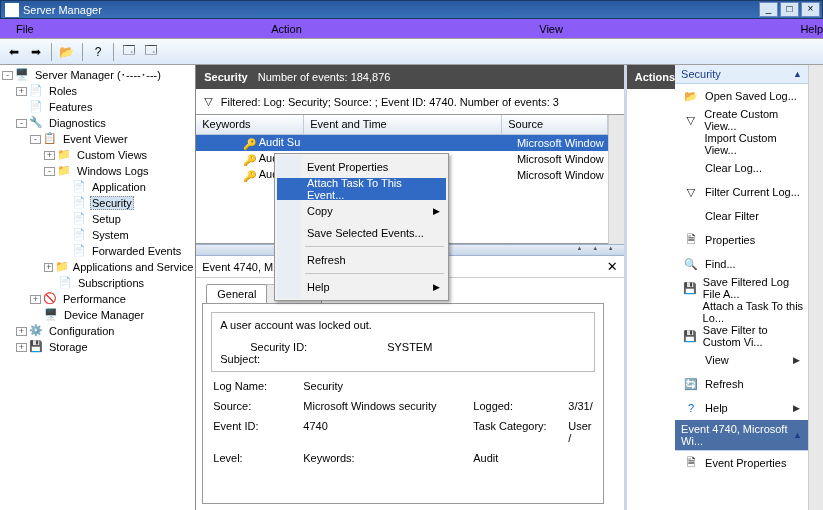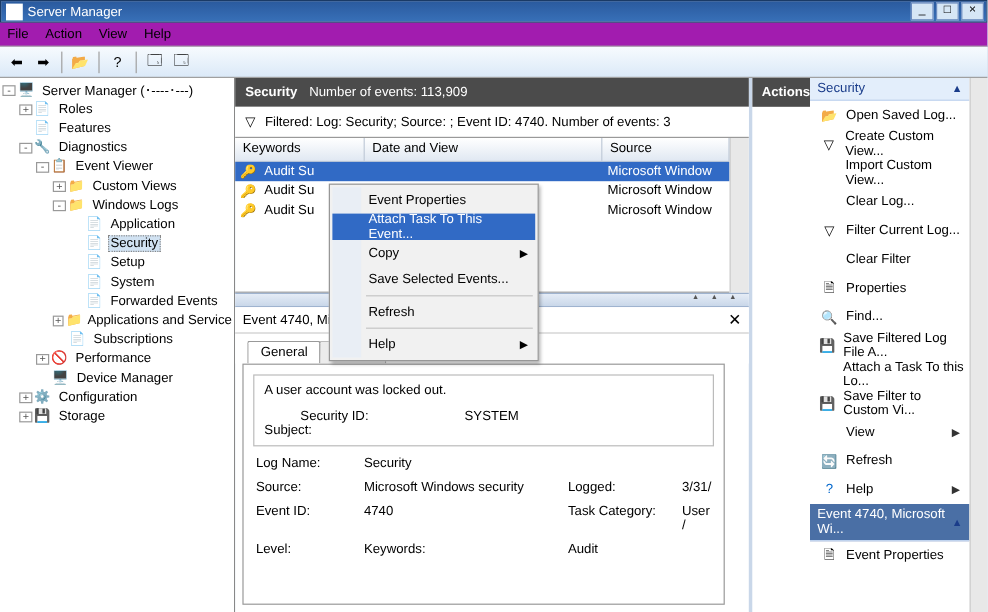--- a/index.html
+++ b/index.html
@@ -5,21 +5,21 @@
 * { box-sizing: border-box; margin: 0; padding: 0; font-family: "Segoe UI", Tahoma, sans-serif; font-size: 11px; }
 body { background: #d4e2f0; width: 823px; height: 510px; overflow: hidden; position: relative; }
 
 
 .titlebar { height: 19px; background: linear-gradient(#2a5a9e,#3870b8); color: #fff; display: flex; align-items: center; padding-left: 4px; border: 1px solid #1a3a66; }
 .titlebar .icon { width: 14px; height: 14px; background: #fff; margin-right: 4px; display:inline-block;}
 .titlebar .title { font-weight: 400; flex:1;}
 .titlebar .btn { width: 19px; height: 15px; background: #d6e6f5; border:1px solid #6a8abf; margin-right:2px; text-align:center; line-height:12px; color:#000; font-size:10px;}
 
 
-.menubar { height: 20px; background: #a21caf; border-bottom: 1px solid #a0a0a0; display: flex; align-items:center; padding-left:6px; gap:14px;}
+.menubar { height: 20px; background: #8b5cf6; border-bottom: 1px solid #a0a0a0; display: flex; align-items:center; padding-left:16px; gap:14px;justify-content:space-between;}
 .menubar span { cursor: default; }
 
 
 .toolbar { height: 26px; background: linear-gradient(#f7fbfe,#dbe9f8); border-bottom:1px solid #a0a0a0; display:flex; align-items:center; padding-left:4px; gap:2px;}
 .toolbar .tb { width:20px; height:20px; border:1px solid transparent; display:flex; align-items:center; justify-content:center; font-size:12px;}
 .toolbar .sep { width:1px; height:18px; background:#a0a0a0; margin:0 3px;}
 
 
 .main { display:flex; height: calc(510px - 19px - 20px - 26px); }
 
@@ -38,21 +38,21 @@
 .center-head .nm { font-weight:bold;}
 .filterbar { height:26px; background:#fff; border-bottom:1px solid #999; display:flex; align-items:center; padding:0 8px; gap:8px;}
 .filterbar .txt{ color:#000;}
 
 .grid { border-bottom:1px solid #999;}
 .grid-head { display:flex; height:20px; background:linear-gradient(#fff,#e0e8f2); border-bottom:1px solid #b5c3d7;}
 .grid-head .col { padding:3px 6px; border-right:1px solid #c0cad8; position:relative;}
 .col-k{width:108px;} .col-d{width:198px;} .col-s{flex:1;}
 .grid-body .row { display:flex; height:16px; align-items:center;}
 .grid-body .row.sel { background:#316ac5; color:#fff;}
-.grid-body .row .cell { padding:0 4px; overflow:hidden; white-space:nowrap;}
+.grid-body .row .cell { padding:0 4px; overflow:hidden; white-space:nowrap;text-align:right;}
 .keyicon { width:18px; height:12px; display:inline-block; vertical-align:middle; margin-right:2px;}
 
 .divider-bar { height:12px; background:linear-gradient(#e5ecf6,#c9d7e9); border-top:1px solid #9fb3cf; border-bottom:1px solid #9fb3cf; position:relative;}
 .divider-bar::after{content:"▲ ▲ ▲"; position:absolute; right:6px; font-size:6px; color:#555; letter-spacing:4px;}
 
 .detail-head { height:22px; display:flex; align-items:center; padding:0 6px; position:relative; background:#fff; border-bottom:1px solid #ccc;}
 .detail-head .close { position:absolute; right:6px; font-size:13px; cursor:default;}
 
 .tabs { display:flex; padding:6px 6px 0 10px; background:#fff;}
 .tab { padding:3px 10px; border:1px solid #999; border-bottom:none; background:#fff; border-top-left-radius:2px; border-top-right-radius:2px; margin-right:-1px;}
@@ -198,32 +198,32 @@
     <div class="tree-row" style="padding-left:16px">
         <span class="exp">+</span>
         <span class="ticon">💾</span>
         <span class="lbl">Storage</span>
       </div>
   </div>
 
   <div class="center">
     <div class="center-head">
       <span class="nm">Security</span>
-      <span>Number of events: 113,909</span>
+      <span>Number of events: 184,876</span>
     </div>
     <div class="filterbar">
       <span>▽</span>
       <span class="txt">Filtered: Log: Security; Source: ; Event ID: 4740. Number of events: 3</span>
     </div>
 
     <div style="display:flex;">
       <div class="grid" style="flex:1">
         <div class="grid-head">
           <div class="col col-k">Keywords</div>
-          <div class="col col-d">Date and View</div>
+          <div class="col col-d">Event and Time</div>
           <div class="col col-s">Source</div>
         </div>
         <div class="grid-body">
           <div class="row sel">
             <div class="cell col-k"><span class="keyicon">🔑</span><span>Audit Su</span></div>
             <div class="cell col-d"></div>
             <div class="cell col-s">Microsoft Window</div>
           </div>
           <div class="row">
             <div class="cell col-k"><span class="keyicon">🔑</span><span>Audit Su</span></div>

